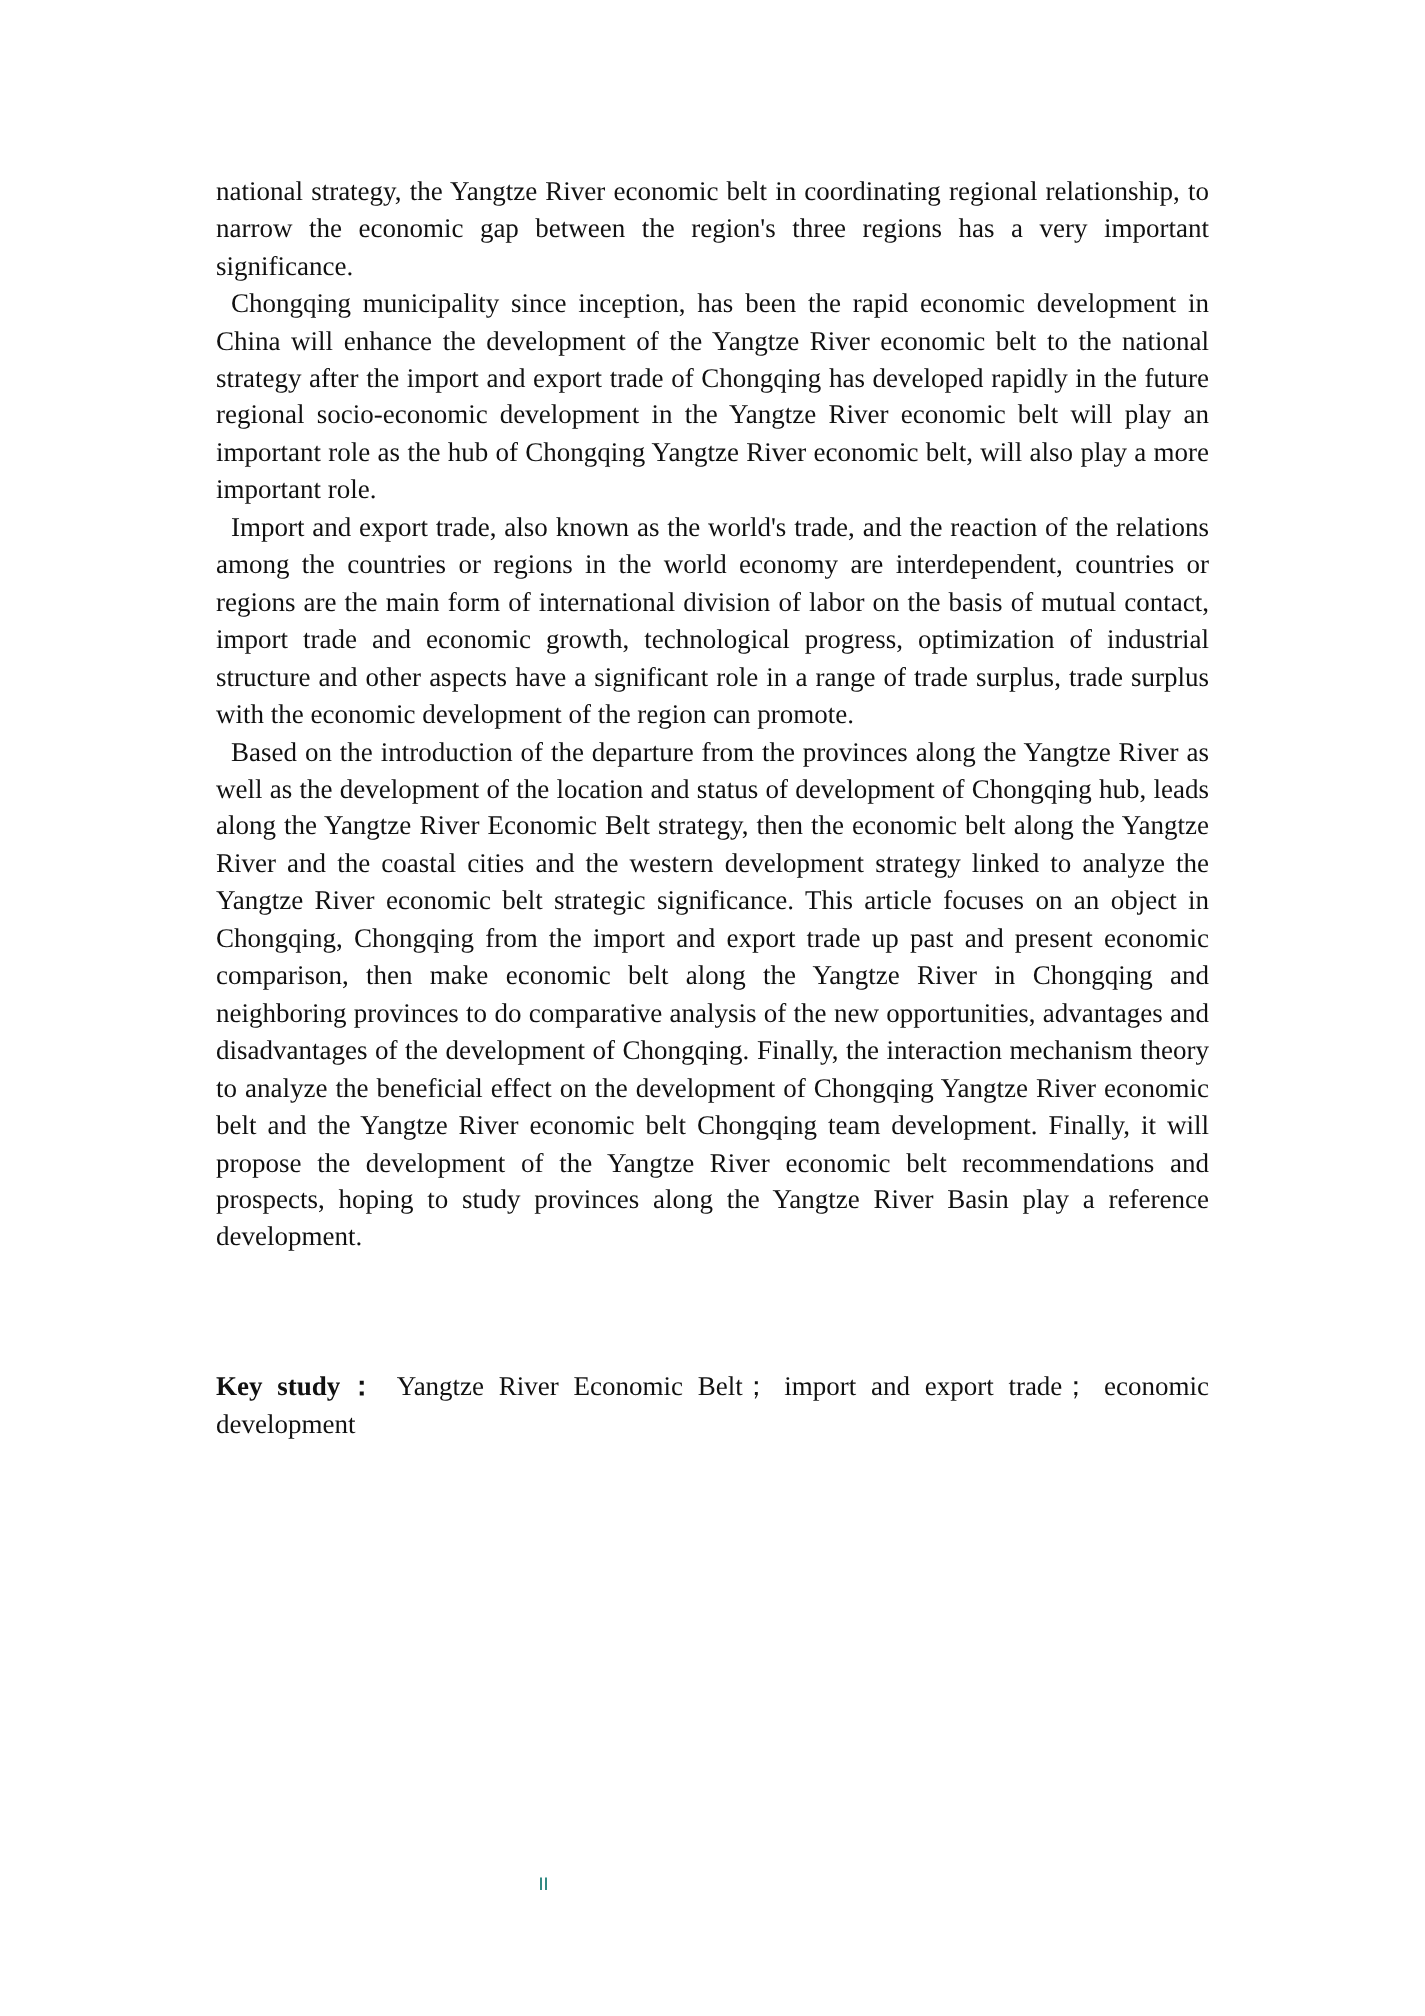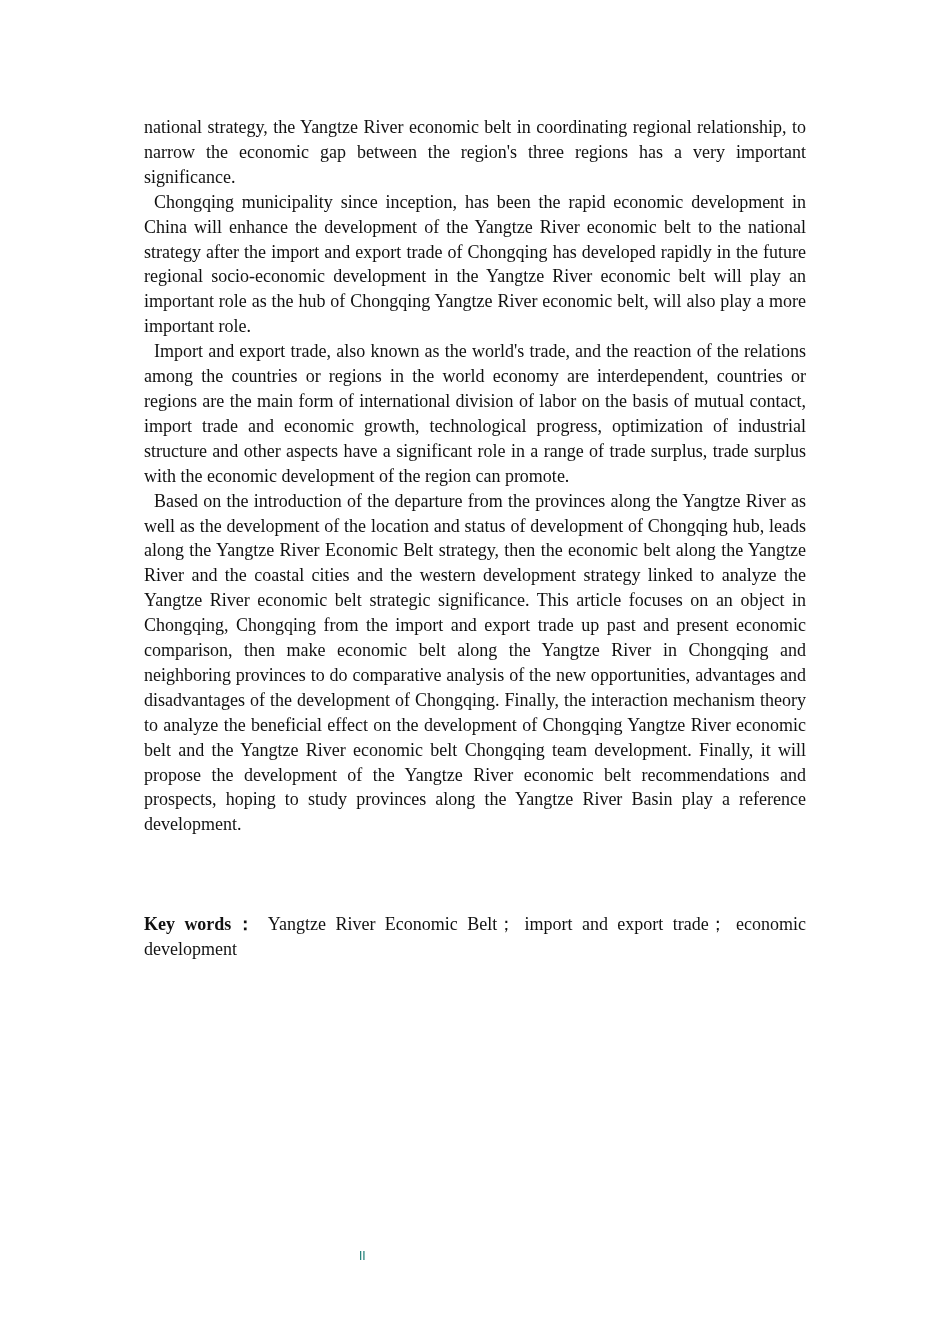--- a/index.html
+++ b/index.html
@@ -31,17 +31,17 @@
 
 <div class="page">
   <div class="body-text">
     <p>national strategy, the Yangtze River economic belt in coordinating regional relationship, to narrow the economic gap between the region's three regions has a very important significance.</p>
     <p class="indent">Chongqing municipality since inception, has been the rapid economic development in China will enhance the development of the Yangtze River economic belt to the national strategy after the import and export trade of Chongqing has developed rapidly in the future regional socio-economic development in the Yangtze River economic belt will play an important role as the hub of Chongqing Yangtze River economic belt, will also play a more important role.</p>
     <p class="indent">Import and export trade, also known as the world's trade, and the reaction of the relations among the countries or regions in the world economy are interdependent, countries or regions are the main form of international division of labor on the basis of mutual contact, import trade and economic growth, technological progress, optimization of industrial structure and other aspects have a significant role in a range of trade surplus, trade surplus with the economic development of the region can promote.</p>
     <p class="indent">Based on the introduction of the departure from the provinces along the Yangtze River as well as the development of the location and status of development of Chongqing hub, leads along the Yangtze River Economic Belt strategy, then the economic belt along the Yangtze River and the coastal cities and the western development strategy linked to analyze the Yangtze River economic belt strategic significance. This article focuses on an object in Chongqing, Chongqing from the import and export trade up past and present economic comparison, then make economic belt along the Yangtze River in Chongqing and neighboring provinces to do comparative analysis of the new opportunities, advantages and disadvantages of the development of Chongqing. Finally, the interaction mechanism theory to analyze the beneficial effect on the development of Chongqing Yangtze River economic belt and the Yangtze River economic belt Chongqing team development. Finally, it will propose the development of the Yangtze River economic belt recommendations and prospects, hoping to study provinces along the Yangtze River Basin play a reference development.</p>
   </div>
 
   <div class="keywords">
-    <span class="kw-label">Key words：</span><span> Yangtze River Economic Belt； import and export trade； economic development</span>
+    <span class="kw-label">Key study：</span><span> Yangtze River Economic Belt； import and export trade； economic development</span>
   </div>
 
   <div class="page-number">II</div>
 </div>
 
 </body></html>

